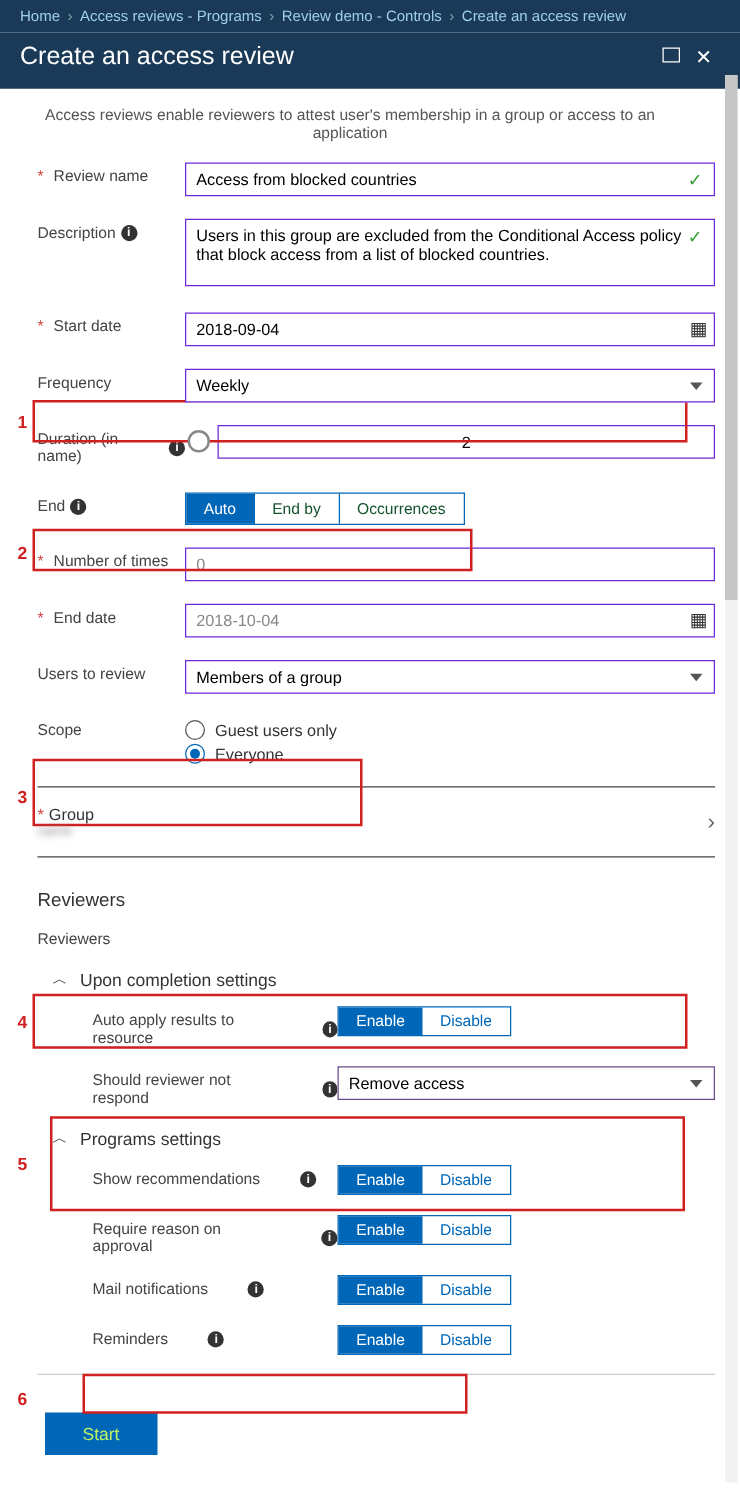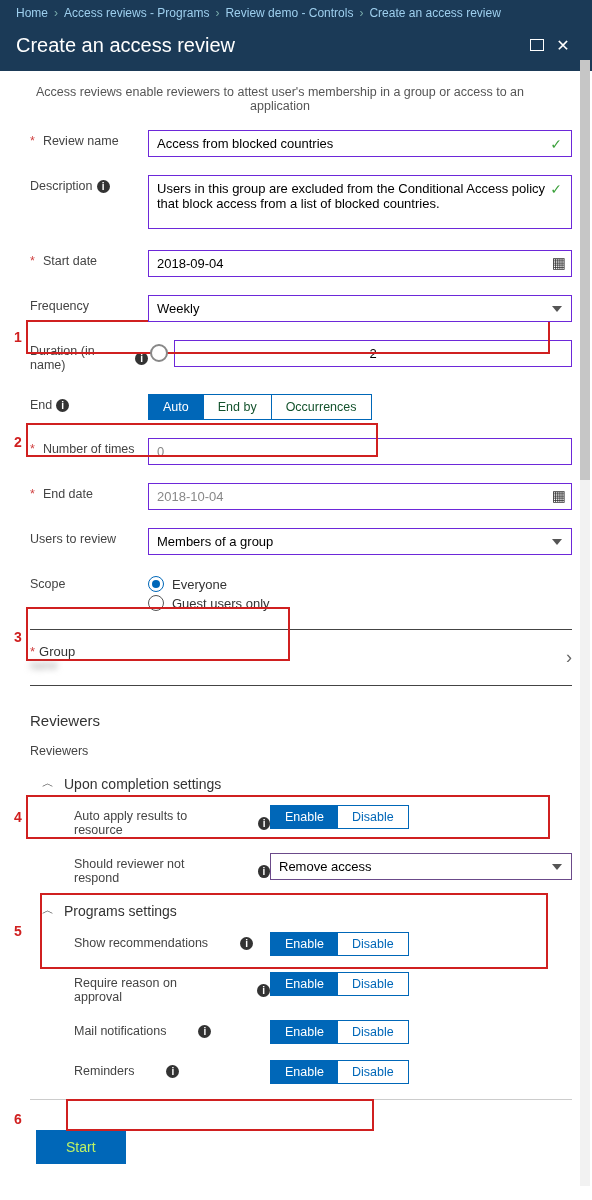--- a/index.html
+++ b/index.html
@@ -181,26 +181,26 @@
     <div class="lbl">Users to review</div>
     <div class="fld sel-wrap"><select><option>Members of a group</option></select></div>
   </div>
 
   <span class="ann" style="top:558px">3</span>
   <div class="box" style="left:26px;top:536px;width:264px;height:54px"></div>
   <div class="row">
     <div class="lbl">Scope</div>
     <div class="fld">
       <div class="radio-row">
+          <span class="rad"></span>
+          <span>Guest users only</span>
+        </div>
+      <div class="radio-row">
           <span class="rad sel"></span>
           <span>Everyone</span>
-        </div>
-      <div class="radio-row">
-          <span class="rad"></span>
-          <span>Guest users only</span>
         </div>
     </div>
   </div>
 
   <hr class="hr">
   <div class="grp-row">
     <div class="grp-lbl">
       <div class="req" style="display:inline">Group</div>
       <div class="blur">name</div>
     </div>

